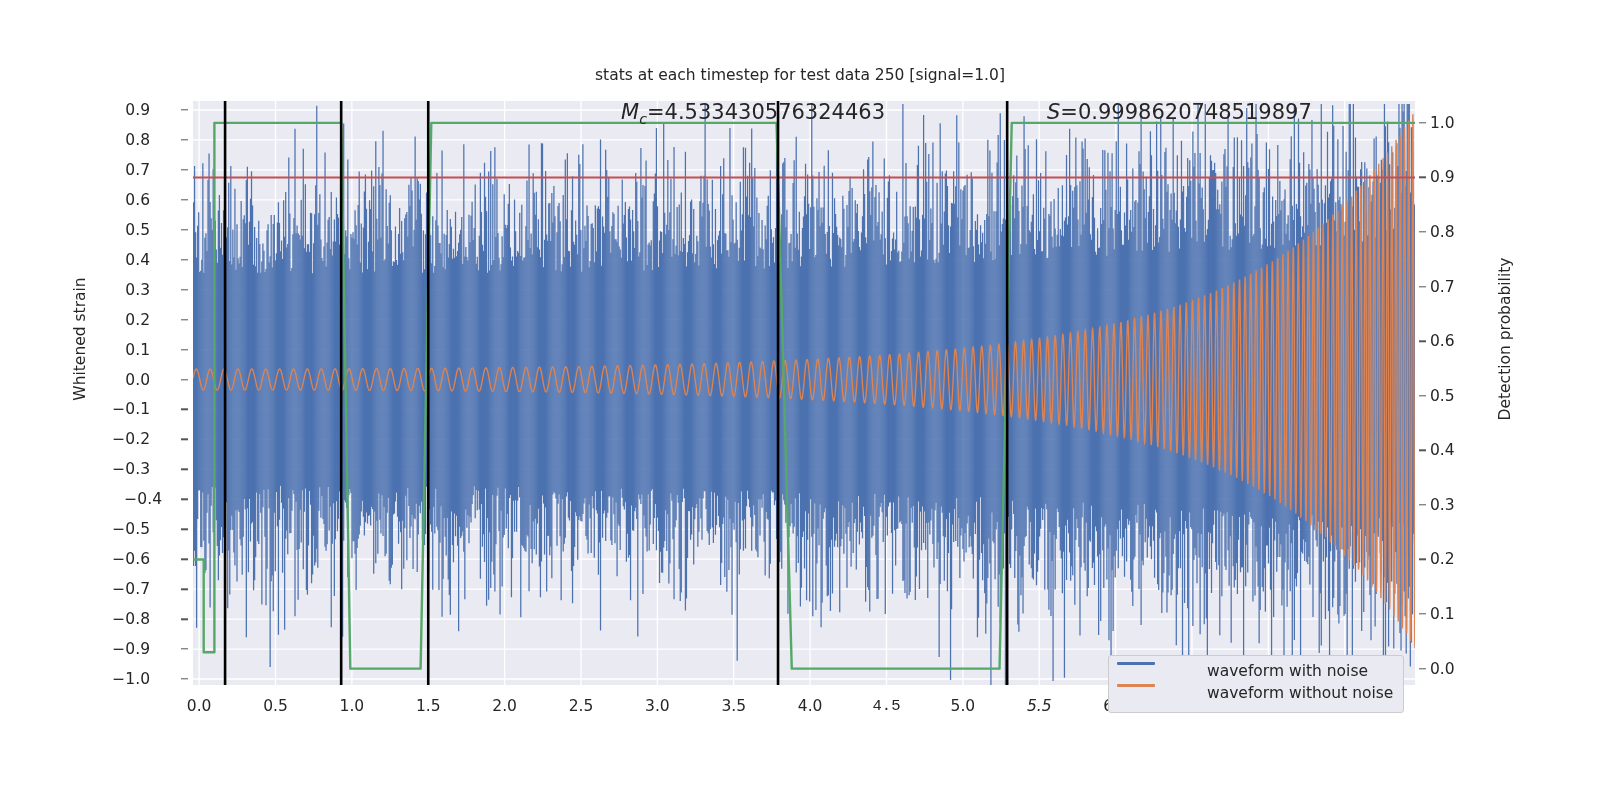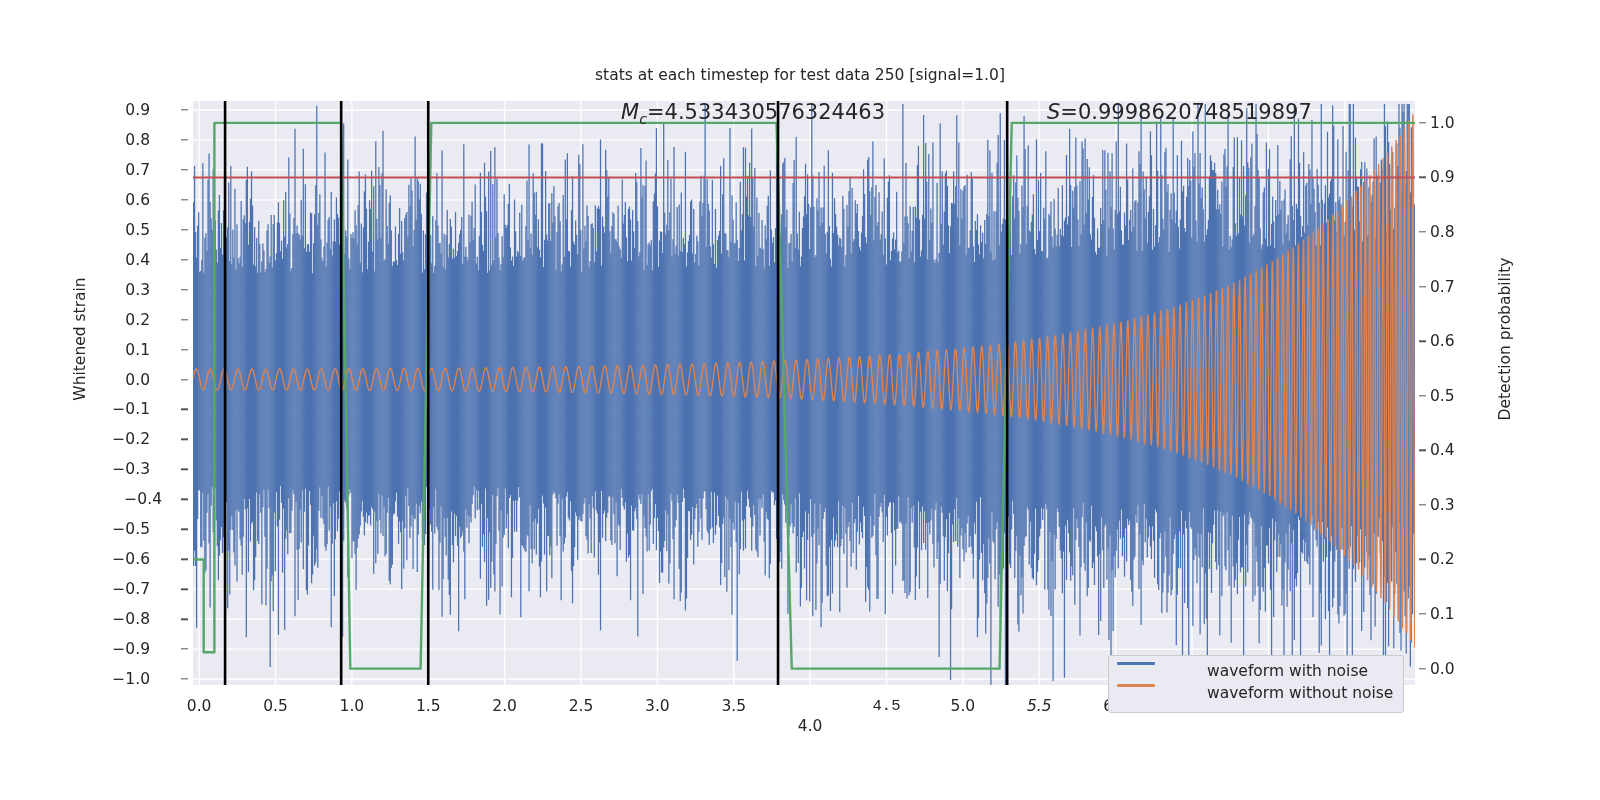--- a/index.html
+++ b/index.html
@@ -1369,21 +1369,21 @@
     </div>
   <div id="xticks">
       <div class="xtick" style="left: 199.11px;">0.0</div>
       <div class="xtick" style="left: 275.485px;">0.5</div>
       <div class="xtick" style="left: 351.86px;">1.0</div>
       <div class="xtick" style="left: 428.235px;">1.5</div>
       <div class="xtick" style="left: 504.61px;">2.0</div>
       <div class="xtick" style="left: 580.985px;">2.5</div>
       <div class="xtick" style="left: 657.36px;">3.0</div>
       <div class="xtick" style="left: 733.735px;">3.5</div>
-      <div class="xtick" style="left: 810.11px; margin-top: 20px;">4.0</div>
+      <div class="xtick" style="left: 810.11px;">4.0</div>
       <div class="xtick" style="left: 886.485px; font-family: Liberation Mono, monospace;">4.5</div>
       <div class="xtick" style="left: 962.86px;">5.0</div>
       <div class="xtick" style="left: 1039.23px; font-style: italic;">5.5</div>
       <div class="xtick" style="left: 1115.61px;">6.0</div>
       <div class="xtick" style="left: 1191.98px;">6.5</div>
       <div class="xtick" style="left: 1268.36px;">7.0</div>
       <div class="xtick" style="left: 1344.73px;">7.5</div>
     </div>
 
   <div id="ylabel">Whitened strain</div>

